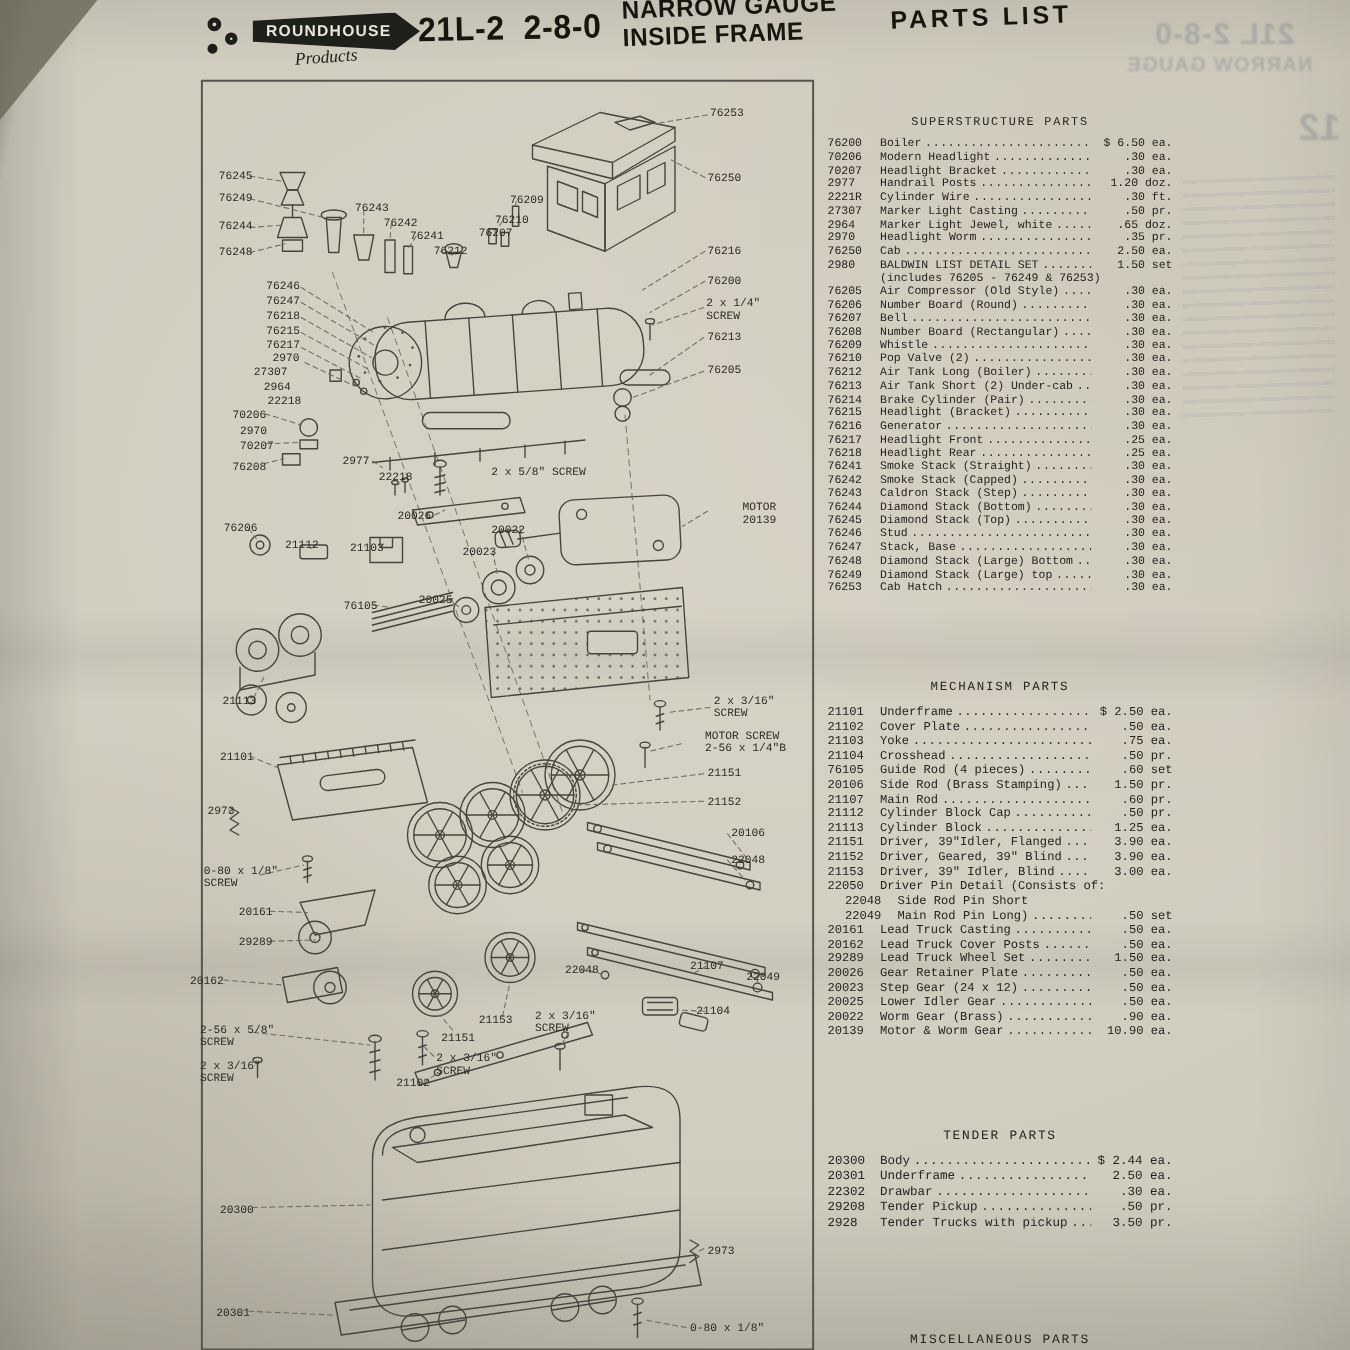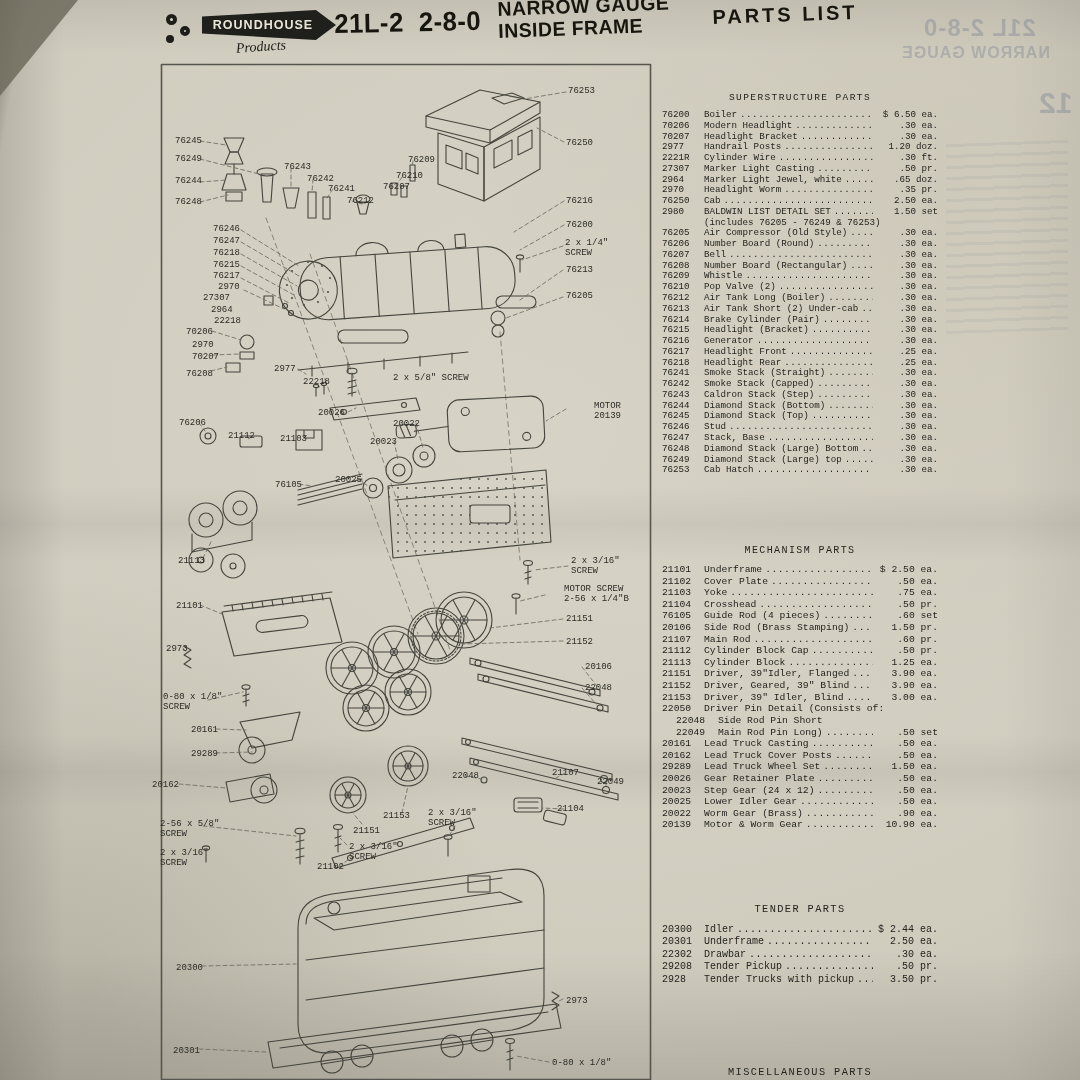--- a/index.html
+++ b/index.html
@@ -949,21 +949,21 @@
           <span class="pprice">10.90 ea.</span>
         </div>
       </div>
   </section>
 
   <section class="psection sec-tender">
     <div class="ptitle">TENDER PARTS</div>
     <div class="prows">
         <div class="prow">
           <span class="pnum">20300</span>
-          <span class="pname">Idler</span>
+          <span class="pname">Body</span>
           <span class="dots"></span>
           <span class="pprice">$ 2.44 ea.</span>
         </div>
         <div class="prow">
           <span class="pnum">20301</span>
           <span class="pname">Underframe</span>
           <span class="dots"></span>
           <span class="pprice">2.50 ea.</span>
         </div>
         <div class="prow">

